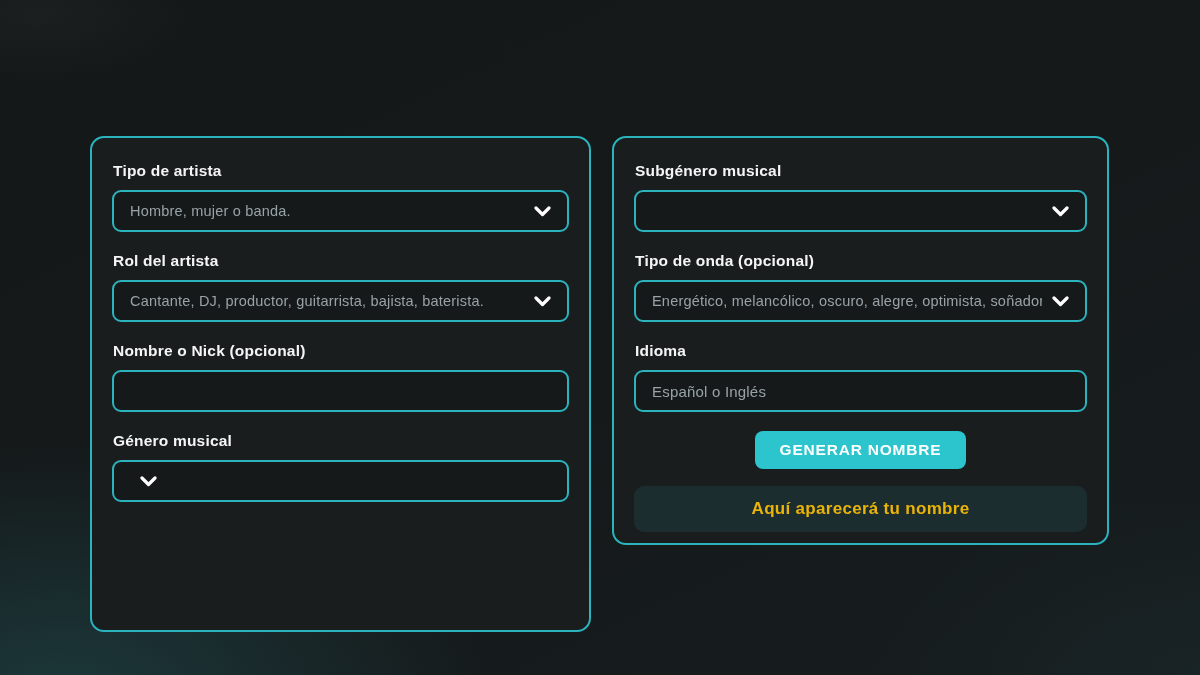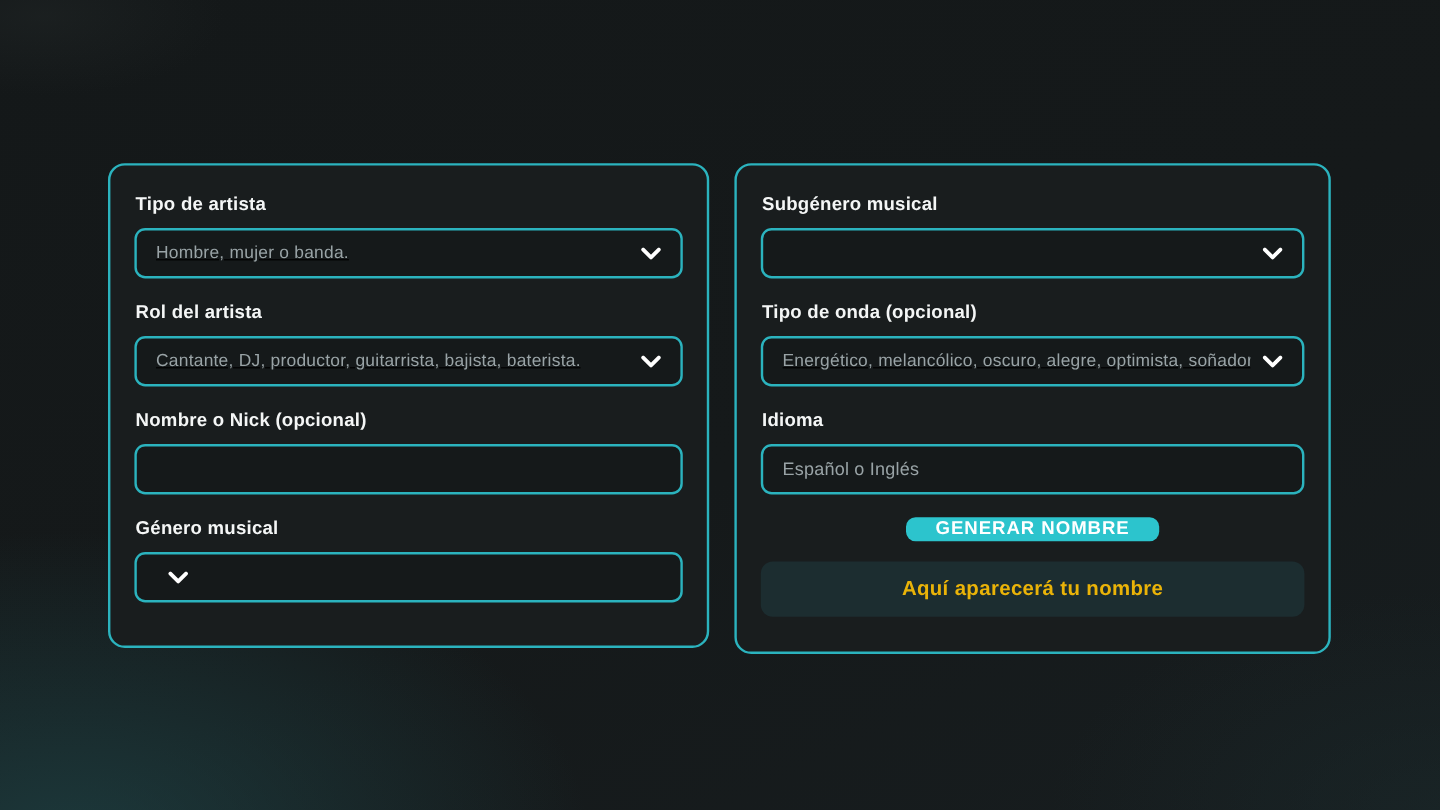--- a/index.html
+++ b/index.html
@@ -11,43 +11,43 @@
       radial-gradient(45% 45% at 100% 100%, rgba(27,44,46,0.45) 0%, rgba(27,44,46,0) 60%),
       radial-gradient(18% 14% at 3% 2%, rgba(42,48,48,0.30) 0%, rgba(42,48,48,0) 70%),
       linear-gradient(155deg, #141819 0%, #15191a 55%, #171d1f 100%);
   }
   .panel {
     position:absolute; box-sizing:border-box;
     border:2px solid #2bb3be; border-radius:14px;
     background:#191d1e;
     padding:24px 20px;
   }
-  .panel-left  { left:90px;  top:136px; width:501px; height:404px; }
+  .panel-left  { left:90px;  top:136px; width:501px; height:496px; }
   .panel-right { left:612px; top:136px; width:497px; height:409px;padding-left:20px; }
   .label {
     color:#f4f6f6; font-weight:700; font-size:15.5px; letter-spacing:.2px;
     margin:20px 0 10px 1px;
   }
   .field-group:first-child .label { margin-top:0; }
   .control {
     height:42px; width:100%; box-sizing:border-box;
     border:2px solid #2bb3be; border-radius:9px;
     background:#15191a;
     display:flex; align-items:center; padding:0 16px;
   }
-  .select { justify-content:space-between; cursor:pointer;text-decoration:underline; }
+  .select { justify-content:space-between; cursor:pointer; }
   .placeholder { color:#99a3a6; font-size:14.5px; letter-spacing:.2px; white-space:nowrap; overflow:hidden; }
   .chevron { flex:0 0 auto; margin-left:10px; display:flex; align-items:center; }
   input.control {
     color:#d8dddf; font-size:15px; font-family:inherit; letter-spacing:.2px; outline:none;
     display:block;
   }
   input.control::placeholder { color:#99a3a6; }
   .generate-btn {
-    display:block; margin:19px auto 0; height:20px; padding:0 25px;
+    display:block; margin:19px auto 0; height:38px; padding:0 25px;
     background:#2cc4cd; color:#ffffff;
     font-family:inherit; font-weight:700; font-size:15.5px; letter-spacing:.8px;
     border:none; border-radius:8px; cursor:pointer;
   }
   .result-box {
     margin-top:17px; height:46px; border-radius:10px;
     background:#1c2d30;
     display:flex; align-items:center; justify-content:center;
     color:#eab308; font-weight:700; font-size:17px; letter-spacing:.3px;
   }

